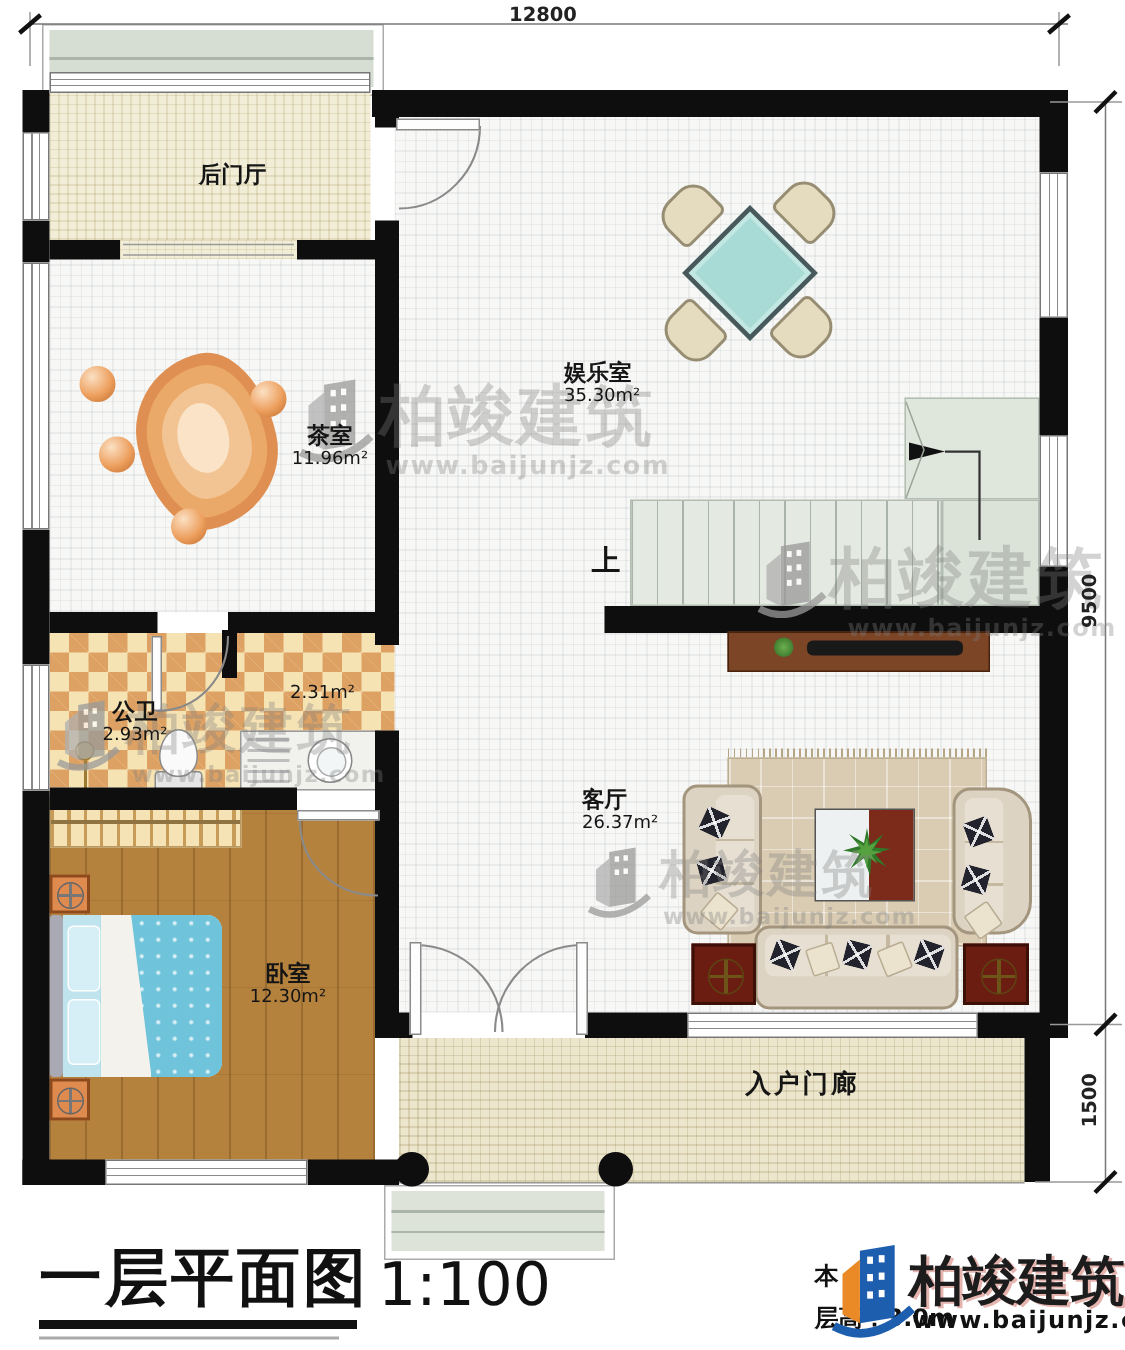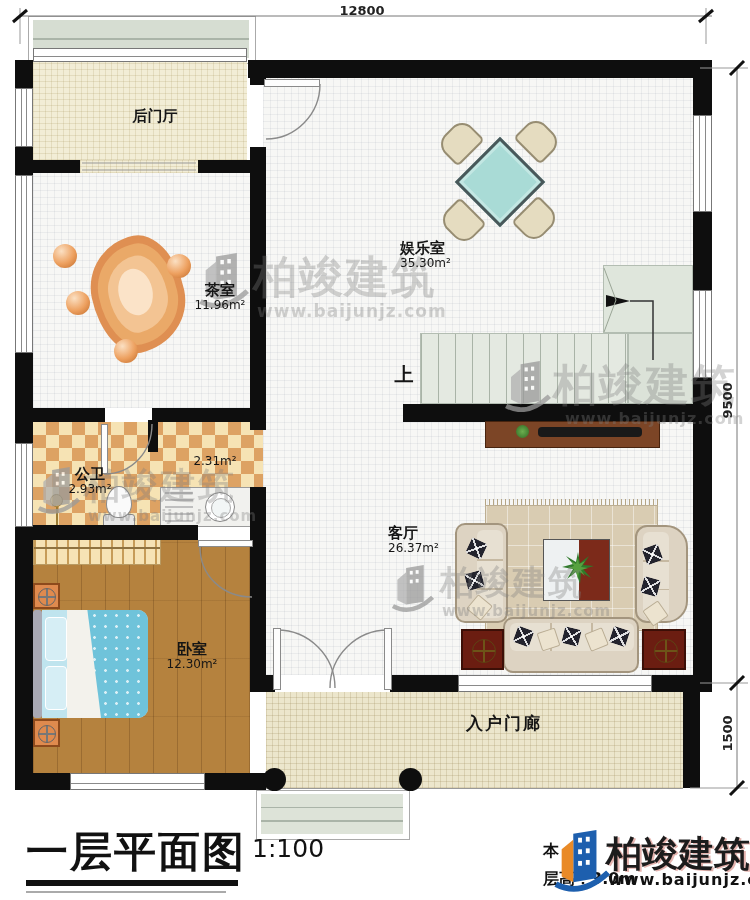--- a/index.html
+++ b/index.html
@@ -293,54 +293,54 @@
     <span class="wmurl" style="font-size:15px;margin-left:52px;margin-top:-4px;">www.baijunjz.com</span>
   </div>
 
   <div class="rlabel" style="left:120px;top:108px;width:70px;">
     <span class="rname">后门厅</span>
   </div>
   <div class="rlabel" style="left:185px;top:282px;width:70px;">
     <span class="rname">茶室</span>
     <span class="rarea">11.96m²</span>
   </div>
-  <div class="rlabel" style="left:376px;top:240px;width:70px;text-align:left;margin-left:24px;">
+  <div class="rlabel" style="left:376px;top:240px;width:70px;text-align:left;">
     <span class="rname">娱乐室</span>
     <span class="rarea">35.30m²</span>
   </div>
   <div class="rlabel" style="left:60px;top:466px;width:60px;">
     <span class="rname">公卫</span>
     <span class="rarea">2.93m²</span>
   </div>
   <div class="rlabel" style="left:185px;top:455px;width:60px;">
     <span class="rarea">2.31m²</span>
   </div>
   <div class="rlabel" style="left:160px;top:641px;width:64px;">
     <span class="rname">卧室</span>
     <span class="rarea">12.30m²</span>
   </div>
   <div class="rlabel" style="left:388px;top:525px;width:64px;text-align:left;">
     <span class="rname">客厅</span>
     <span class="rarea">26.37m²</span>
   </div>
-  <div class="rlabel" style="left:444px;top:714px;width:120px;text-align:center;">
+  <div class="rlabel" style="left:472px;top:714px;width:120px;text-align:left;padding-left:25px;">
     <span class="rname" style="font-size:17px;letter-spacing:2px;">入户门廊</span>
   </div>
   <div class="rlabel" style="left:392px;top:364px;width:24px;">
     <span class="rname" style="font-size:19px;">上</span>
   </div>
 
   <div class="dim" style="left:330px;top:3px;width:64px;">12800</div>
   <div class="dim rot" style="left:697px;top:393px;width:60px;">9500</div>
   <div class="dim rot" style="left:697px;top:726px;width:60px;">1500</div>
 
   <div class="tb" style="left:26px;top:824px;font-size:42px;font-weight:bold;letter-spacing:2px;text-align:center;">一层平面图</div>
   <div class="tb" style="left:26px;top:880px;width:212px;height:6px;background:#111;"></div>
   <div class="tb" style="left:26px;top:891px;width:200px;height:2px;background:#aaa;"></div>
-  <div class="tb" style="left:252px;top:834px;font-size:25px;font-weight:500;">1:100</div>
+  <div class="tb" style="left:252px;top:834px;font-size:40px;font-weight:500;">1:100</div>
   <div class="tb" style="left:543px;top:841px;font-size:16px;font-weight:bold;">本</div>
   <div class="tb" style="left:543px;top:869px;font-size:16px;font-weight:bold;">层高：3.0m</div>
 
   <svg class="tb" style="left:552px;top:826px;" width="58" height="66" viewBox="0 0 60 68">
     <path d="M22,8 L46,4 V54 L22,58 Z" fill="#1d5fae"></path>
     <path d="M10,24 L22,14 V58 L10,52 Z" fill="#e98a27"></path>
     <path d="M4,60 Q30,74 58,48" stroke="#1d5fae" stroke-width="6" fill="none"></path>
     <g fill="#fff">
         <rect x="27" y="12" width="4" height="5"></rect>
         <rect x="35" y="11" width="4" height="5"></rect>

